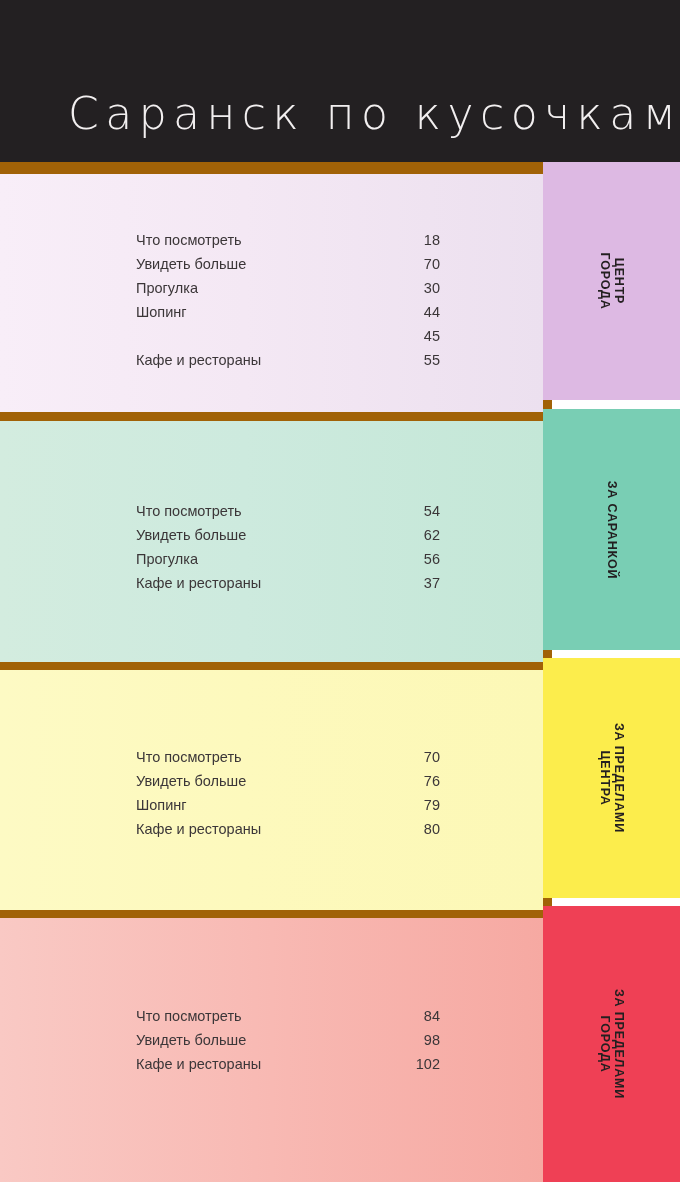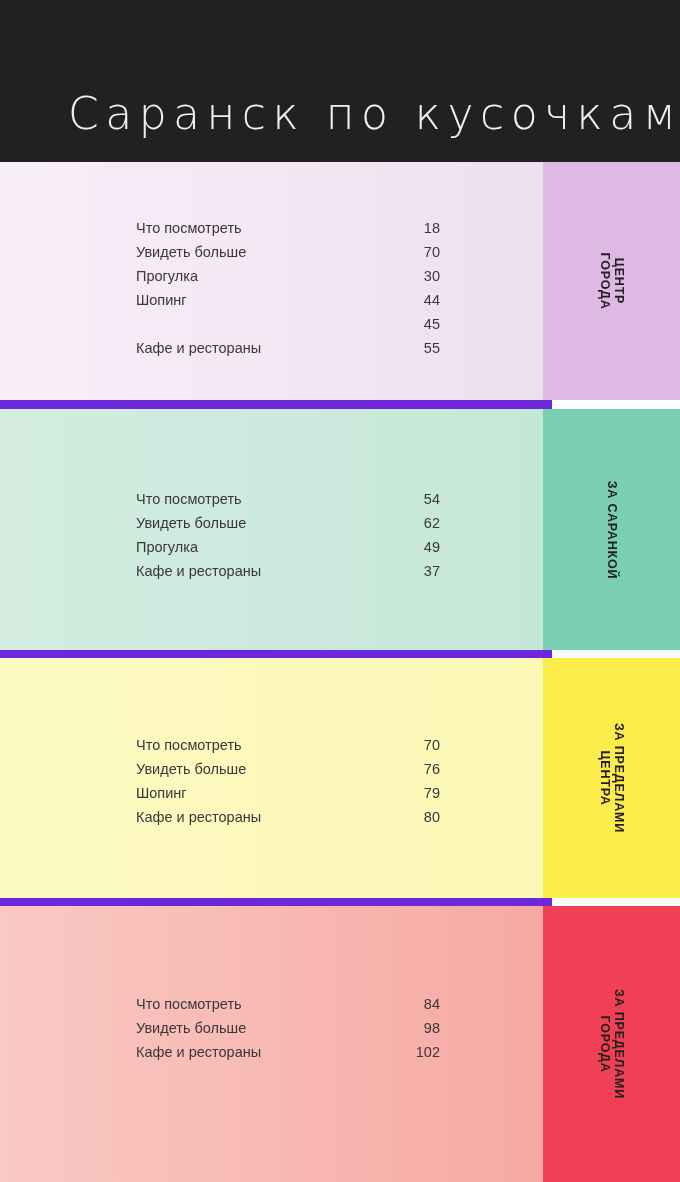--- a/index.html
+++ b/index.html
@@ -11,21 +11,21 @@
     width: 680px;
     height: 1182px;
     font-family: "Liberation Sans", "DejaVu Sans", sans-serif;
     overflow: hidden;
   }
 
   .page {
     position: relative;
     width: 552px;
     height: 1182px;
-    background: #6d28d9;
+    background: #a16207;
   }
 
   
   .header {
     position: absolute;
     left: 0;
     top: 0;
     width: 680px;
     height: 162px;
     background: #232022;
@@ -47,21 +47,21 @@
   
   .section {
     position: absolute;
     left: 0;
     width: 680px;
     display: block;
   }
   .section-body {
     position: absolute;
     left: 0;
-    top: 0;
+    top: 12px;
     width: 543px;
     height: 100%;
   }
   .section-tab {
     position: absolute;
     left: 543px;
     top: 0;
     width: 137px;
     height: 100%;
   }
@@ -183,21 +183,21 @@
         <div class="toc-row">
           <span class="toc-title">Что посмотреть</span>
           <span class="toc-page">54</span>
         </div>
         <div class="toc-row">
           <span class="toc-title">Увидеть больше</span>
           <span class="toc-page">62</span>
         </div>
         <div class="toc-row">
           <span class="toc-title">Прогулка</span>
-          <span class="toc-page">49</span>
+          <span class="toc-page">56</span>
         </div>
         <div class="toc-row">
           <span class="toc-title">Кафе и рестораны</span>
           <span class="toc-page">37</span>
         </div>
       </div>
     </div>
     <div class="section-tab">
       <div class="tab-label">ЗА САРАНКОЙ</div>
     </div>

